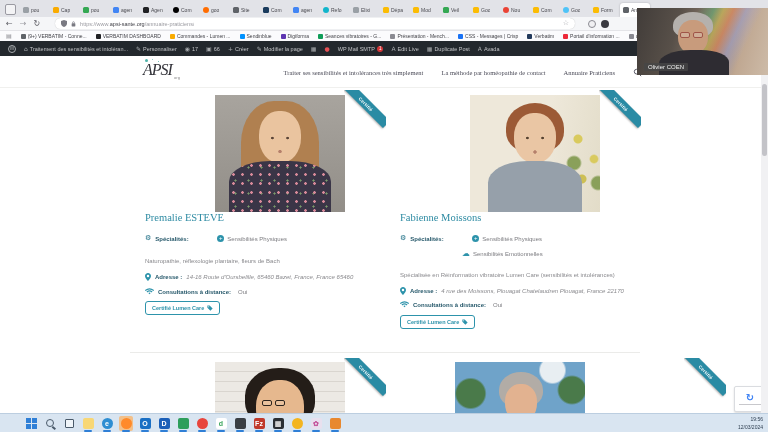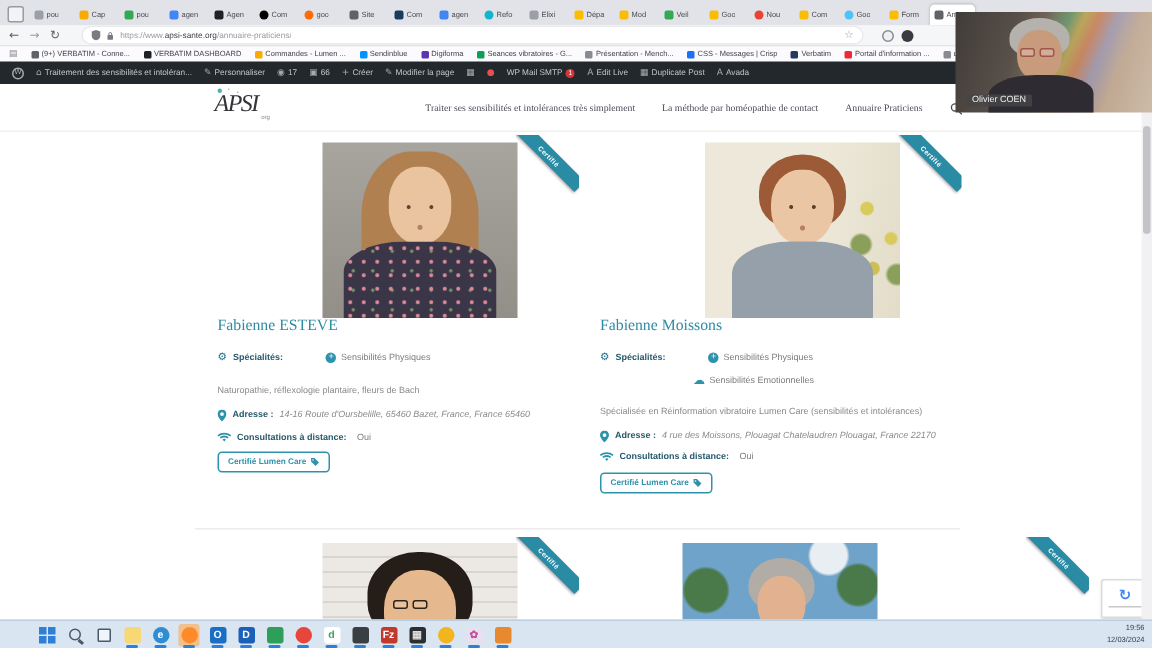--- a/index.html
+++ b/index.html
@@ -375,21 +375,21 @@
         <div class="photo" style="background:linear-gradient(#a8a49e,#928e88);">
           <div class="hair" style="left:26px;top:6px;width:78px;height:100px;background:#b08050;border-radius:42% 42% 30% 30%;"></div>
           <div class="face" style="left:44px;top:16px;width:42px;height:52px;background:#eac49f;
                background-image:radial-gradient(circle at 32% 52%,#5a4436 1px,transparent 1.6px),radial-gradient(circle at 68% 52%,#5a4436 1px,transparent 1.6px),radial-gradient(circle at 50% 78%,#b5806b 1.4px,transparent 2px);"></div>
           <div class="body" style="left:14px;top:66px;width:102px;height:51px;background:#3a3547;border-radius:40% 40% 0 0;
                background-image:radial-gradient(circle,#d98a9a 1px,transparent 1.6px),radial-gradient(circle,#7a9a6a 0.8px,transparent 1.4px);background-size:9px 9px,13px 13px;"></div>
         </div>
         <div class="ribbon">
             <span>Certifié</span>
           </div>
-        <div class="p-name">Fabienne ESTEVE</div>
+        <div class="p-name">Premalie ESTEVE</div>
         <div class="p-row" style="top:147px;">
           <span class="gear-ic"></span>
           <span class="p-label w">Spécialités:</span>
           <span class="spec">
             <span class="plusc-ic"></span>
             <span>Sensibilités Physiques</span>
           </span>
         </div>
         <div class="p-desc" style="top:170px;">Naturopathie, réflexologie plantaire, fleurs de Bach</div>
         <div class="p-row" style="top:185px;">

